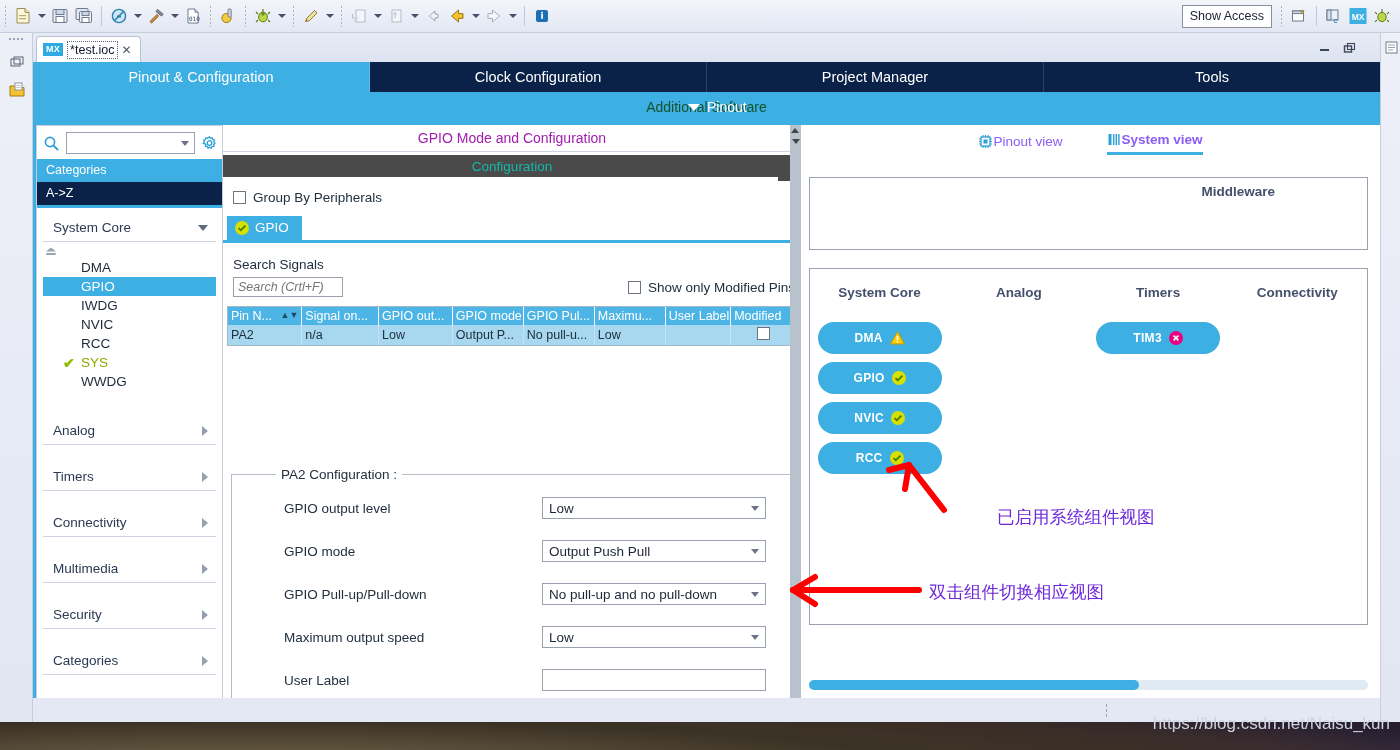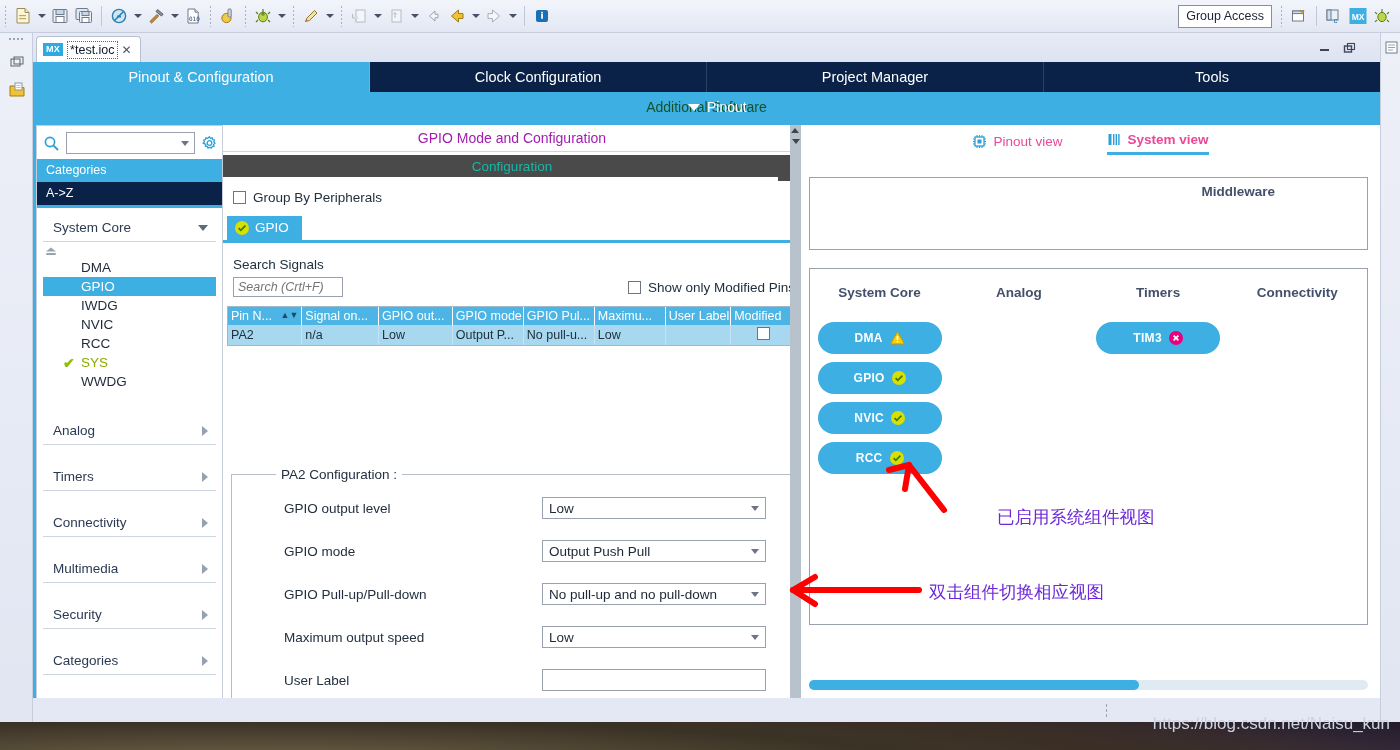--- a/index.html
+++ b/index.html
@@ -274,22 +274,22 @@
   .sb-ar { width: 11px; height: 11px; display: flex; align-items: center; justify-content: center; }
   .sb-ar i { width: 0; height: 0; border-top: 4px solid transparent;
     border-bottom: 4px solid transparent; border-right: 5px solid #41464b; }
   #center-sb .dark { position: absolute; left: -12px; top: 32px; width: 12px; height: 24px; background: #4a4a4a; }
 
   
   #rightcol { flex: 1; position: relative; padding: 3px 0 0 0; }
   #rightpane { background: #ffffff; height: 583px; position: relative; }
   #viewtabs { display: flex; justify-content: center; gap: 44px; padding-top: 7px; }
   .vtab {
-    display: flex; align-items: center; gap: 6px; font-size: 13.5px;
-    color: #ec4899; padding-bottom: 5px; cursor: pointer;
+    display: flex; align-items: center; gap: 0; font-size: 13.5px;
+    color: #8b5cf6; padding-bottom: 5px; cursor: pointer;
   }
   .vtab.active { font-weight: bold; border-bottom: 3px solid #3dafe2; }
   #mw-box {
     position: absolute; left: 8px; top: 52px; right: 12px; height: 73px;
     border: 1px solid #9aa1ae; background: #fff;
   }
   #mw-label {
     position: absolute; right: 92px; top: 6px; font-size: 13.5px; font-weight: bold; color: #44506b;
   }
   #sys-box {
@@ -469,21 +469,21 @@
       <div class="tb-sep"></div>
       <div class="tb-btn">
         <svg width="18" height="18" viewBox="0 0 18 18">
           <rect x="3" y="3" width="12" height="12" rx="2" fill="#1b6fb5"></rect>
           <rect x="8.2" y="6.8" width="1.7" height="5" fill="#fff"></rect>
           <rect x="8.2" y="4.8" width="1.7" height="1.6" fill="#fff"></rect>
         </svg>
       </div>
     </div>
 
-    <div id="quick-access">Group Access</div>
+    <div id="quick-access">Show Access</div>
     <div id="tb-right">
       <div class="tb-dots"></div>
       <div class="tb-btn">
         <svg width="18" height="18" viewBox="0 0 18 18">
           <rect x="2.5" y="4" width="11" height="10" fill="#fff" stroke="#6f7b8c"></rect>
           <rect x="2.5" y="4" width="11" height="2.6" fill="#cfd9e6" stroke="#6f7b8c"></rect>
           <path d="M10 3l2 2 2-2-1 4z" fill="#f2c230" stroke="#9a7c14" stroke-width=".6"></path>
         </svg>
       </div>
       <div class="tb-sep"></div>

